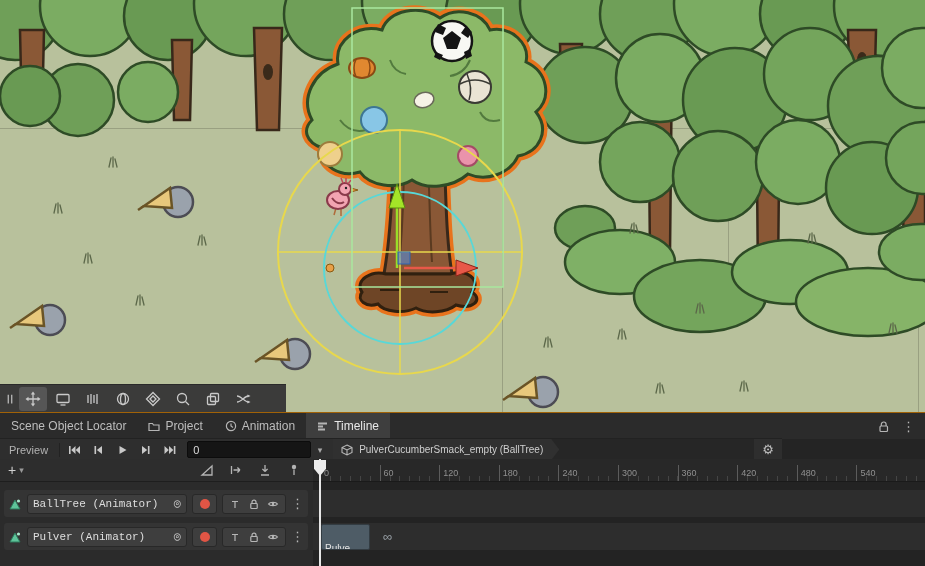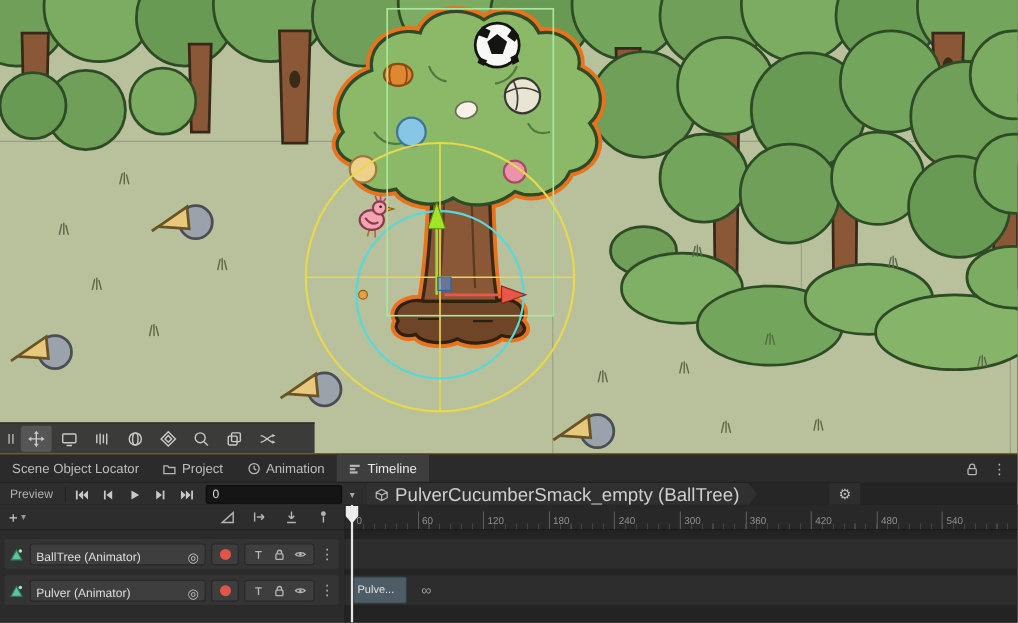--- a/index.html
+++ b/index.html
@@ -29,51 +29,51 @@
 
   
   #controlbar{position:absolute;left:0;top:438px;width:782px;height:21px;background:#2e2e2e;display:flex;align-items:center;border-top:1px solid #222;}
   #preview-btn{background:none;border:none;color:#b2b2b2;font-size:11px;padding:0 9px;height:100%;}
   .tdivider{width:1px;height:14px;background:#222;margin:0 2px;}
   .tbtn{background:none;border:none;width:24px;height:100%;display:flex;align-items:center;justify-content:center;padding:0;}
   .tbtn svg{fill:#c8c8c8;}
   #frame-field{width:112px;height:15px;background:#151515;border:1px solid #0c0c0c;border-radius:2px;color:#dcdcdc;font-size:11px;padding:0 5px;margin-left:5px;}
   .caretbtn{background:none;border:none;width:18px;height:100%;font-size:9px;color:#a8a8a8;padding:0;}
   #breadcrumb-area{flex:1;height:100%;background:#262626;display:flex;align-items:center;margin-left:3px;overflow:hidden;}
-  #crumb{display:flex;align-items:center;gap:6px;height:100%;padding:0 16px 0 9px;background:#303030;color:#cfcfcf;font-size:17px;
+  #crumb{display:flex;align-items:center;gap:6px;height:100%;padding:0 16px 0 9px;background:#303030;color:#cfcfcf;font-size:10px;
     clip-path:polygon(0 0,calc(100% - 8px) 0,100% 50%,calc(100% - 8px) 100%,0 100%);}
   #crumb svg{stroke:#b8b8b8;fill:none;stroke-width:1.1;}
   #gear-btn{background:none;border:none;color:#bdbdbd;font-size:13px;width:28px;height:100%;}
 
   
   #timeline{position:absolute;left:0;top:459px;width:925px;height:107px;background:#232323;}
   #tl-left{position:absolute;left:0;top:0;width:313px;height:107px;background:#2b2b2b;border-right:1px solid #1b1b1b;}
   #tl-left-header{position:absolute;left:0;top:0;width:100%;height:22px;background:#2d2d2d;border-bottom:1px solid #1e1e1e;}
   #add-btn{position:absolute;left:8px;top:0;height:22px;display:flex;align-items:center;gap:3px;color:#d0d0d0;font-size:14px;}
   #add-btn .caret{font-size:9px;color:#999;}
   .hdr-icons{position:absolute;right:12px;top:0;height:22px;display:flex;gap:15px;align-items:center;}
   .hdr-icons svg{stroke:#b4b4b4;fill:none;stroke-width:1.3;}
 
   .trackhdr{position:absolute;left:4px;width:304px;height:27px;display:flex;align-items:center;gap:5px;background:#343434;border-radius:3px;padding-left:4px;box-sizing:border-box;}
-  .namebox{width:160px;height:20px;background:#3e3e3e;border:1px solid #282828;border-radius:3px;display:flex;align-items:flex-end;padding:0 5px;gap:4px;box-sizing:border-box;}
+  .namebox{width:160px;height:20px;background:#3e3e3e;border:1px solid #282828;border-radius:3px;display:flex;align-items:center;padding:0 5px;gap:4px;box-sizing:border-box;font-family:Liberation Mono, monospace;}
   .tname{flex:1;font-size:11px;color:#dedede;white-space:nowrap;overflow:hidden;}
   .target{color:#c0c0c0;font-size:12px;line-height:1;}
   .recbtn{width:25px;height:20px;background:#3e3e3e;border:1px solid #282828;border-radius:3px;display:flex;align-items:center;justify-content:center;box-sizing:border-box;}
   .reddot{width:10px;height:10px;border-radius:50%;background:#e05545;}
   .tray{display:flex;gap:7px;align-items:center;height:20px;background:#3e3e3e;border:1px solid #282828;border-radius:3px;padding:0 6px;box-sizing:border-box;}
   .tray svg{stroke:#b6b6b6;fill:none;stroke-width:1.2;}
 
   #tl-right{position:absolute;left:313px;top:0;right:0;height:107px;background:#232323;}
   #ruler{position:absolute;left:0;right:0;top:0;height:22px;background:#282828;border-bottom:1px solid #1a1a1a;}
   .minorticks{position:absolute;left:7px;right:0;bottom:0;height:5px;
     background:repeating-linear-gradient(to right,#454545 0 1px,transparent 1px 9.93px);}
   .tick{position:absolute;bottom:0;height:16px;border-left:1px solid #5c5c5c;padding-left:3px;font-size:9px;color:#909090;line-height:16px;}
   .trow{position:absolute;left:0;right:0;height:27px;background:#2d2d2d;}
   .clip{position:absolute;left:8px;top:1px;width:49px;height:25px;background:#4e5c66;border:1px solid #333c42;border-radius:2px;
-    color:#e4e4e4;font-size:10px;line-height:23px;padding:0 3px;overflow:hidden;white-space:nowrap;box-sizing:border-box;}
+    color:#e4e4e4;font-size:10px;line-height:23px;padding:12px 3px;overflow:hidden;white-space:nowrap;box-sizing:border-box;}
   .loop{position:absolute;left:70px;top:0;line-height:27px;color:#98a0a6;font-size:13px;}
 
   #playhead-line{position:absolute;left:319px;top:0;width:2px;height:107px;background:#e6e6e6;}
   #playhead-marker{position:absolute;left:314px;top:1px;width:12px;height:16px;background:#ececec;
     clip-path:polygon(0 0,100% 0,100% 55%,50% 100%,0 55%);}
 </style>
 </head>
 <body>
 
 <div id="app">

